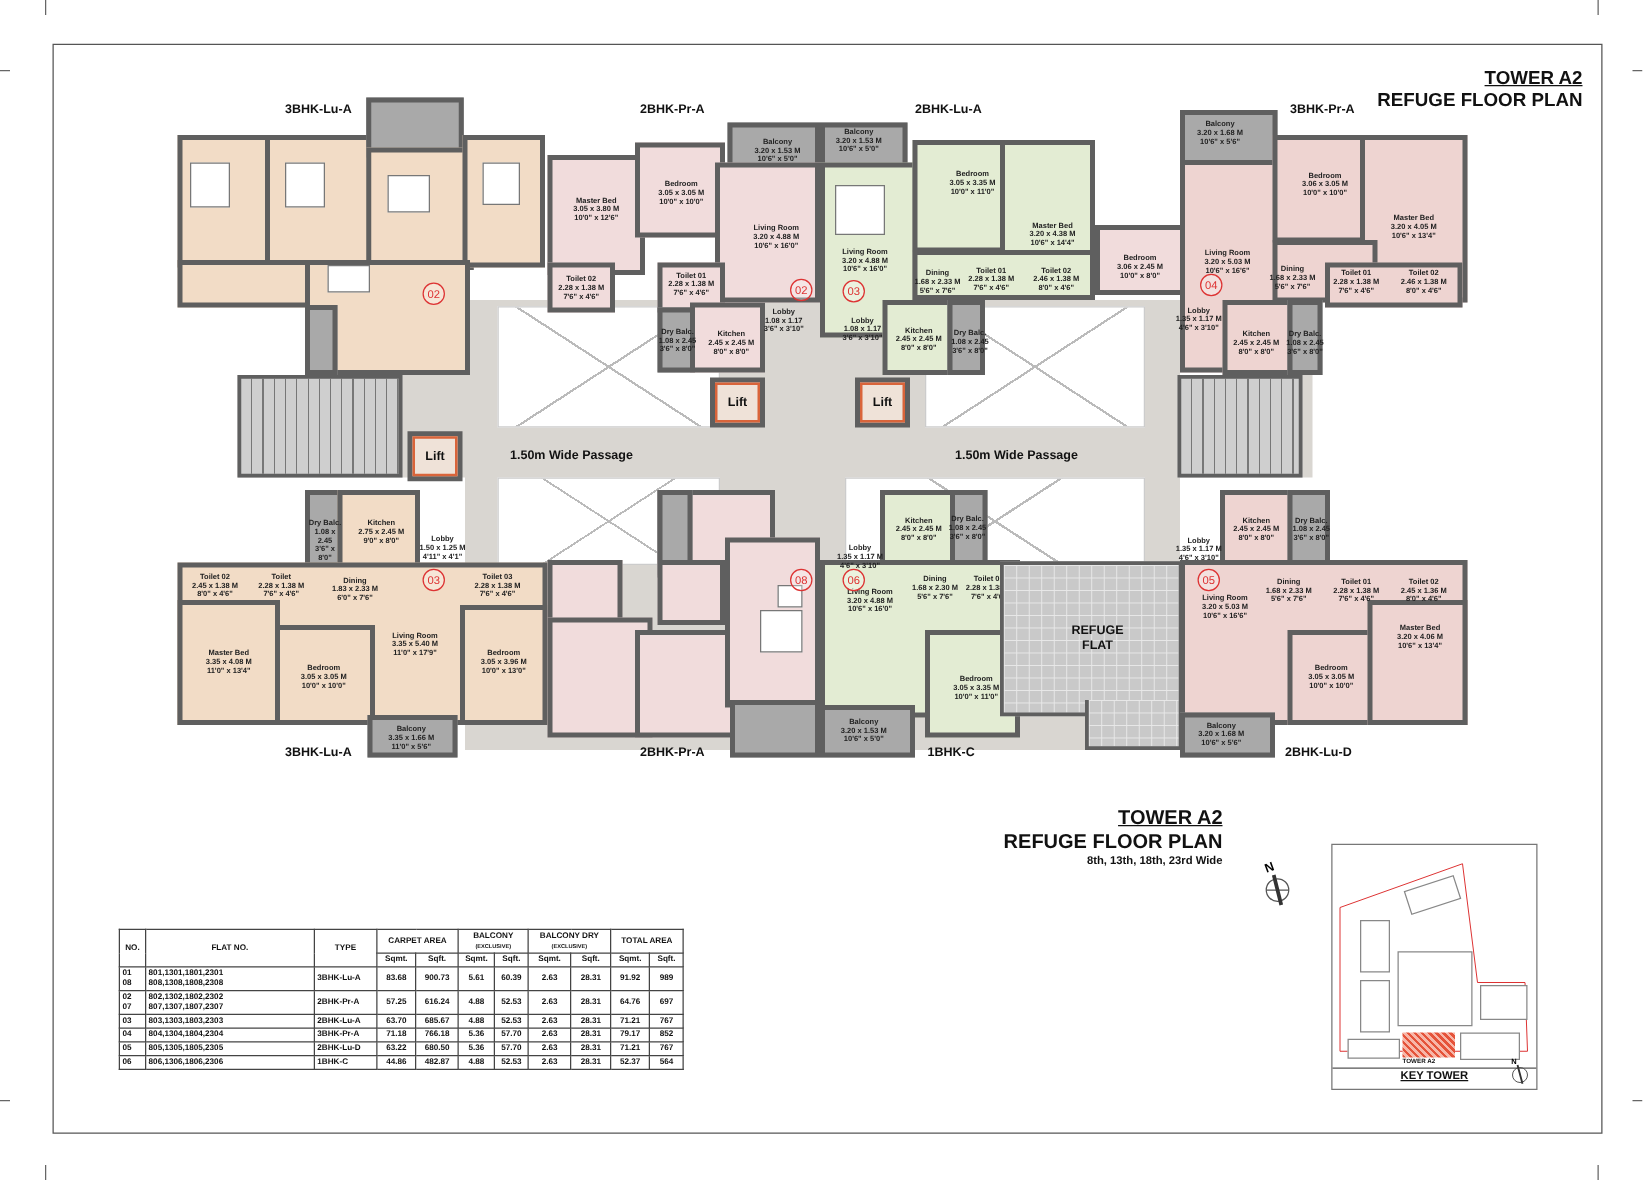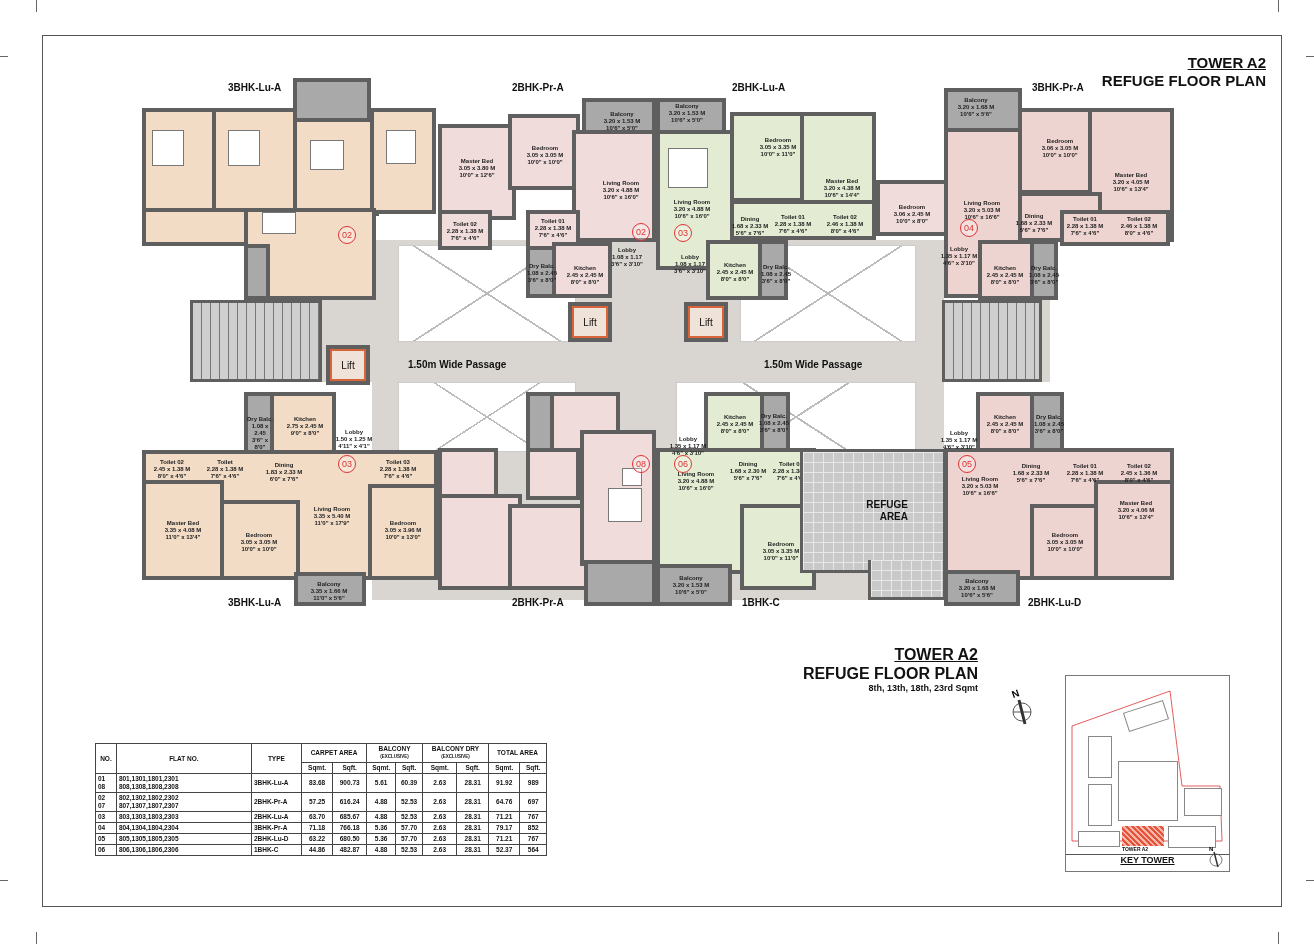--- a/index.html
+++ b/index.html
@@ -19,23 +19,23 @@
   .green{background:#e3ecd3;}
   .rose{background:#eed4d1;}
   .grey{background:#a9a9a9;}
   .corr{position:absolute;background:#d9d6d1;}
   .void{position:absolute;background:#fff;border:1px solid #ccc;box-sizing:border-box;
         background-image:linear-gradient(33deg,transparent 49.5%,#bbb 49.5%,#bbb 50.5%,transparent 50.5%),
                          linear-gradient(-33deg,transparent 49.5%,#bbb 49.5%,#bbb 50.5%,transparent 50.5%);}
   .refuge{position:absolute;background-color:#c9c9c9;
           background-image:linear-gradient(#e8e8e8 1px,transparent 1px),linear-gradient(90deg,#e8e8e8 1px,transparent 1px);
           background-size:10px 10px;border:3px solid #5f5f5f;box-sizing:border-box;}
-  .refuge-lbl{position:absolute;font-size:10px;font-weight:bold;text-align:right;line-height:12px;}
+  .refuge-lbl{position:absolute;font-size:10px;font-weight:bold;text-align:center;line-height:12px;}
   .lift{position:absolute;width:44px;height:40px;background:#5f5f5f;box-sizing:border-box;padding:4px;}
-  .lift .in{width:100%;height:100%;background:#efe2d8;border:2px solid #d9643a;box-sizing:border-box;display:flex;align-items:center;justify-content:center;font-size:10px;font-weight:normal;}
+  .lift .in{width:100%;height:100%;background:#efe2d8;border:2px solid #d9643a;box-sizing:border-box;display:flex;align-items:center;justify-content:center;font-size:10px;font-weight:bold;}
   .stairs{position:absolute;background:#cfcfcf;border:3px solid #5f5f5f;box-sizing:border-box;
           background-image:repeating-linear-gradient(90deg,transparent 0 8px,#777 8px 9px);}
   .lbl{position:absolute;font-size:6px;line-height:7px;text-align:center;color:#222;font-weight:bold;}
   .unit-type{position:absolute;font-size:10px;font-weight:bold;}
   .passage{position:absolute;font-size:10px;font-weight:bold;}
   .badge{position:absolute;width:16px;height:16px;border:1px solid #d33;border-radius:50%;color:#d33;font-size:9px;line-height:16px;text-align:center;background:rgba(255,255,255,0.3);}
   .furn{position:absolute;background:#fff;border:1px solid #777;box-sizing:border-box;}
   
   table.area{position:absolute;left:95px;top:743px;width:452px;border-collapse:collapse;font-size:6.5px;font-weight:bold;}
   table.area td,table.area th{border:1px solid #444;padding:1px 2px;text-align:center;line-height:8px;}
@@ -331,21 +331,21 @@
     <div class="lbl" style="left: 660px; top: 575px; width: 62px; white-space: pre-line;">Balcony
 3.20 x 1.53 M
 10'6" x 5'0"</div>
     <div class="badge" style="left:674px;top:455px;">06</div>
   </div>
 
   <div class="refuge" style="left:800px;top:449px;width:146px;height:124px;"></div>
   <div class="refuge" style="left:868px;top:560px;width:78px;height:40px;border-top:none;"></div>
   <div class="refuge-lbl" style="left:848px;top:499px;width:60px;">
     <div>REFUGE</div>
-    <div>AREA</div>
+    <div>FLAT</div>
   </div>
 
   <div>
     <div class="room rose" style="left:976px;top:392px;width:88px;height:60px;"></div>
     <div class="room grey" style="left:1030px;top:392px;width:34px;height:60px;"></div>
     <div class="room rose" style="left:944px;top:448px;width:230px;height:132px;"></div>
     <div class="room rose" style="left:1030px;top:504px;width:70px;height:76px;"></div>
     <div class="room rose" style="left:1094px;top:480px;width:80px;height:100px;"></div>
     <div class="room grey" style="left:944px;top:570px;width:76px;height:36px;"></div>
     <div class="lbl" style="left: 978px; top: 414px; width: 54px; white-space: pre-line;">Kitchen
@@ -387,21 +387,21 @@
   <div class="unit-type" style="left:1032px;top:82px;">3BHK-Pr-A</div>
   <div class="unit-type" style="left:228px;top:597px;">3BHK-Lu-A</div>
   <div class="unit-type" style="left:512px;top:597px;">2BHK-Pr-A</div>
   <div class="unit-type" style="left:742px;top:597px;">1BHK-C</div>
   <div class="unit-type" style="left:1028px;top:597px;">2BHK-Lu-D</div>
 </div>
 
 <div class="abs title-block title2" style="right:336px;top:645px;">
   <div class="t1">TOWER A2</div>
   <div class="t2">REFUGE FLOOR PLAN</div>
-  <div class="t3">8th, 13th, 18th, 23rd Sqmt</div>
+  <div class="t3">8th, 13th, 18th, 23rd Wide</div>
 </div>
 
 <div class="north" style="left:1008px;top:686px;">
   <svg width="30" height="40" viewBox="0 0 30 40">
     <text x="4" y="11" font-size="10" font-weight="bold" font-family="Liberation Sans, sans-serif" transform="rotate(-20 8 8)">N</text>
     <circle cx="14" cy="26" r="9" fill="none" stroke="#555" stroke-width="1"></circle>
     <line x1="5" y1="26" x2="23" y2="26" stroke="#555" stroke-width="1"></line>
     <line x1="11" y1="14" x2="17" y2="38" stroke="#333" stroke-width="3"></line>
   </svg>
 </div>

